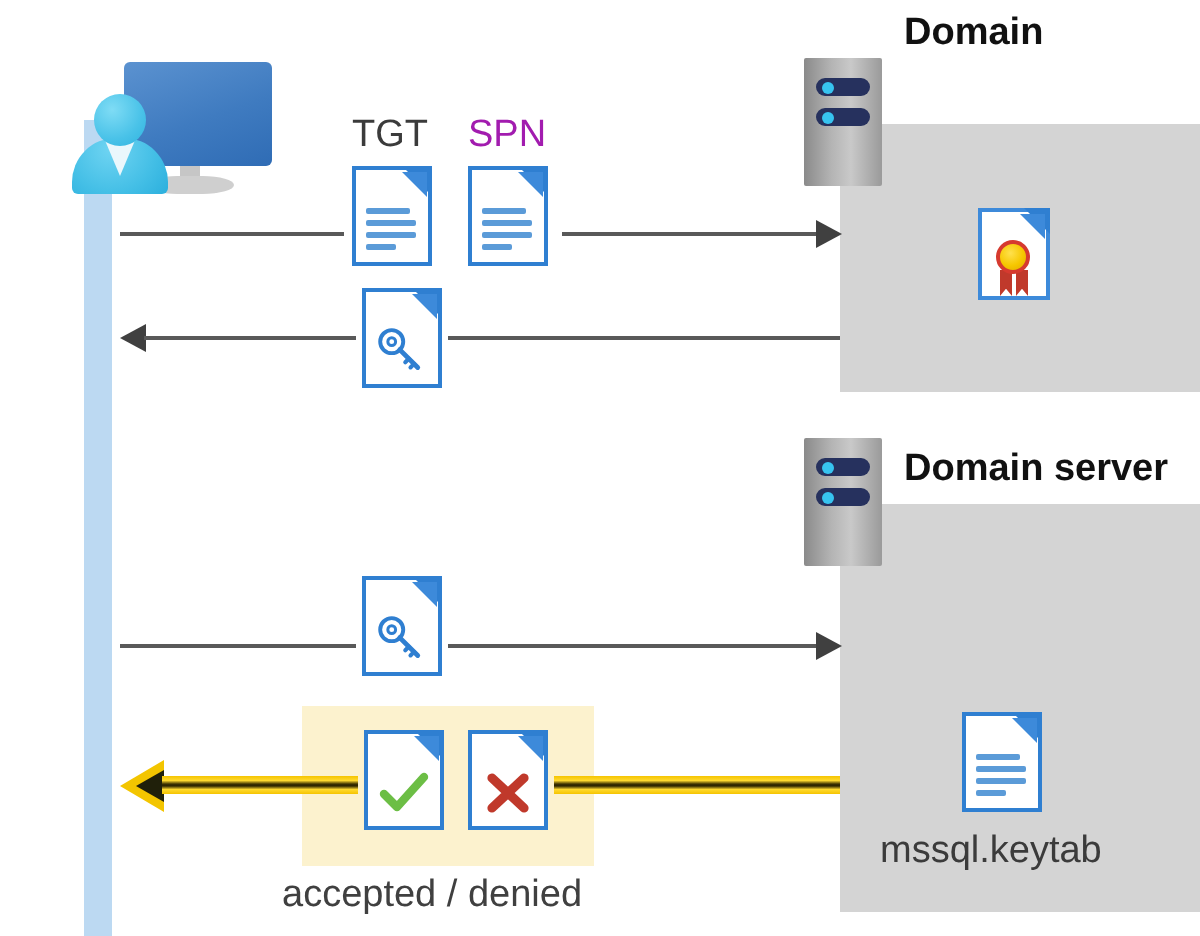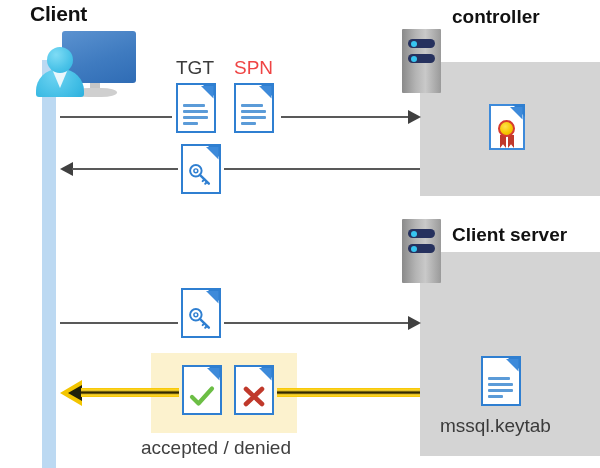--- a/index.html
+++ b/index.html
@@ -9,21 +9,21 @@
     color:#262626;
   }
   .stage{position:absolute;left:0;top:0;width:600px;height:468px;}
 
   
   .lbl{position:absolute;white-space:nowrap;}
   .lbl-client{left:30px;top:2px;font-size:21px;font-weight:bold;color:#111;letter-spacing:-0.2px;}
   .lbl-dc{left:452px;top:4px;font-size:19px;font-weight:bold;color:#111;line-height:25px;text-align:left;}
   .lbl-linux{left:452px;top:224px;font-size:19px;font-weight:bold;color:#111;}
   .lbl-tgt{left:176px;top:57px;font-size:19px;color:#3b3b3b;}
-  .lbl-spn{left:234px;top:57px;font-size:19px;color:#ef4444;}
+  .lbl-spn{left:234px;top:57px;font-size:19px;color:#a21caf;}
   .lbl-keytab{left:440px;top:415px;font-size:19px;color:#3b3b3b;}
   .lbl-accepted{left:141px;top:437px;font-size:19px;color:#404040;}
 
   
   .client-lane{position:absolute;left:42px;top:60px;width:14px;height:408px;background:#bcd9f2;}
   .panel{position:absolute;background:#d4d4d4;}
   .panel-dc{left:420px;top:62px;width:180px;height:134px;}
   .panel-linux{left:420px;top:252px;width:180px;height:204px;}
 
   
@@ -149,25 +149,24 @@
 
   <div>
     <div class="monitor"></div>
     <div class="mon-neck"></div>
     <div class="mon-base"></div>
     <div class="person-body"></div>
     <div class="person-collar"></div>
     <div class="person-head"></div>
   </div>
 
-  <div class="lbl lbl-client">Client</div>
   <div class="lbl lbl-dc">
-    <div>controller</div>
-  </div>
-  <div class="lbl lbl-linux">Client server</div>
+    <div>Domain</div>
+  </div>
+  <div class="lbl lbl-linux">Domain server</div>
   <div class="lbl lbl-tgt">TGT</div>
   <div class="lbl lbl-spn">SPN</div>
   <div class="lbl lbl-keytab">mssql.keytab</div>
   <div class="lbl lbl-accepted">accepted / denied</div>
 
   <div class="arrow-line" style="left:60px;top:116px;width:112px;"></div>
   <div class="arrow-line" style="left:281px;top:116px;width:130px;"></div>
   <div class="arrow-head ah-right" style="left:408px;top:110px;"></div>
 
   <div class="arrow-head ah-left" style="left:60px;top:162px;"></div>

